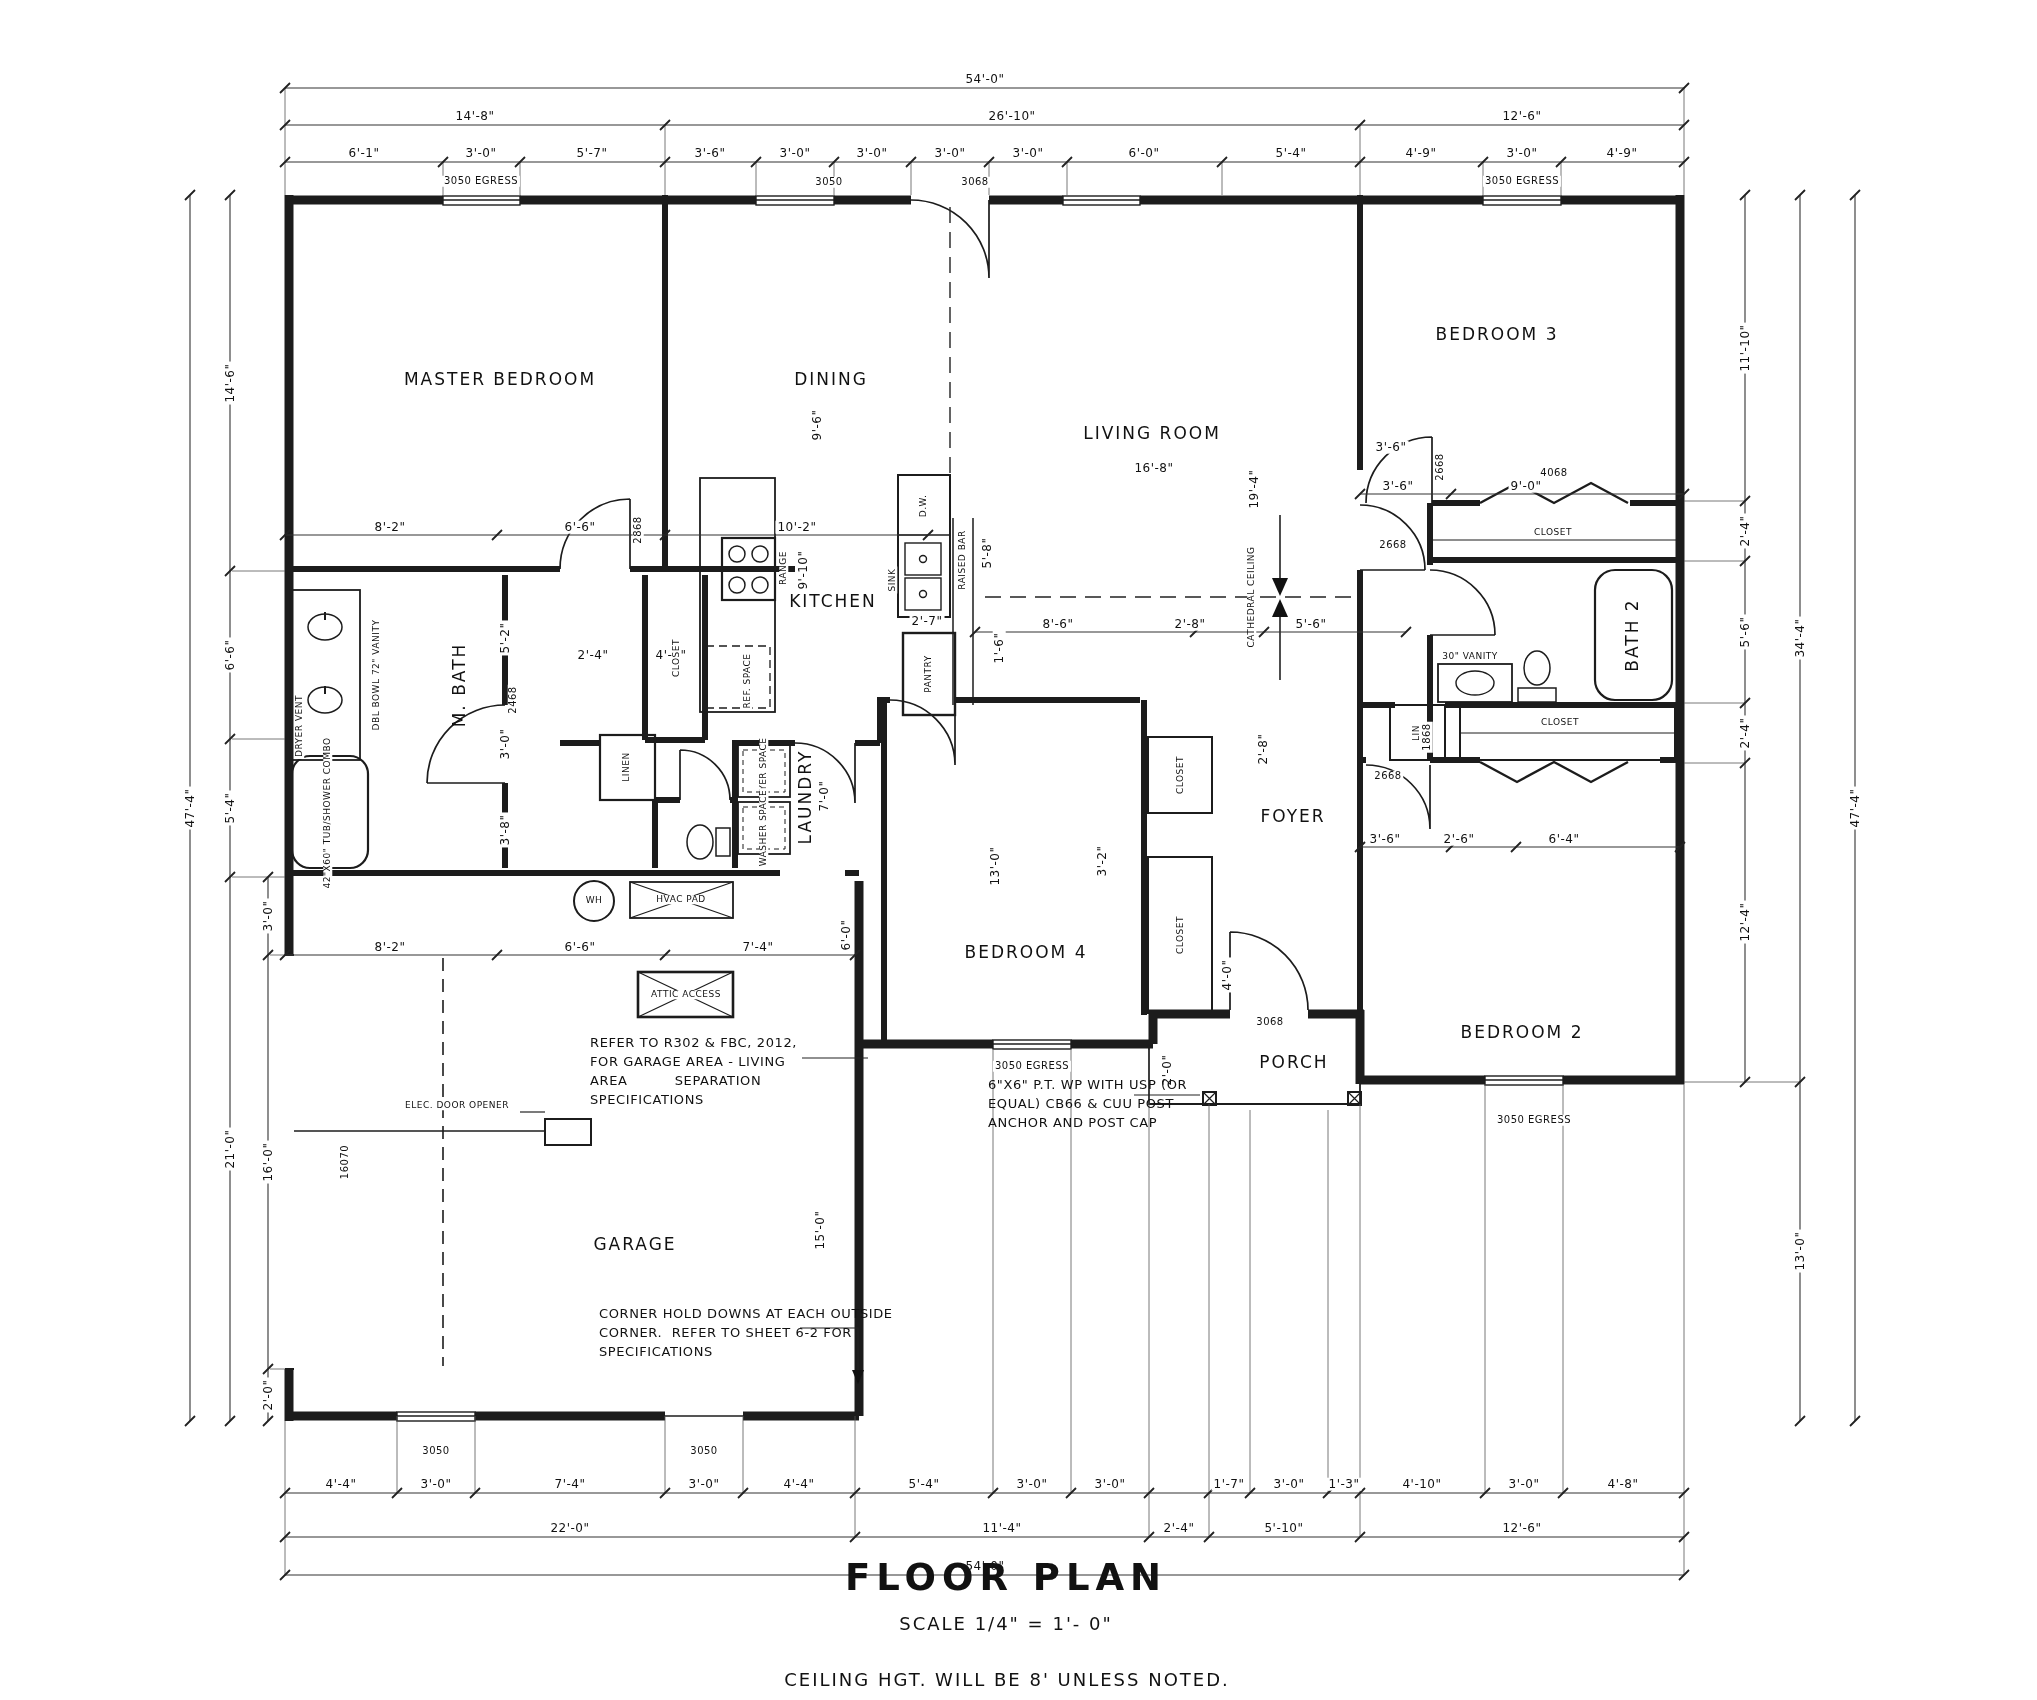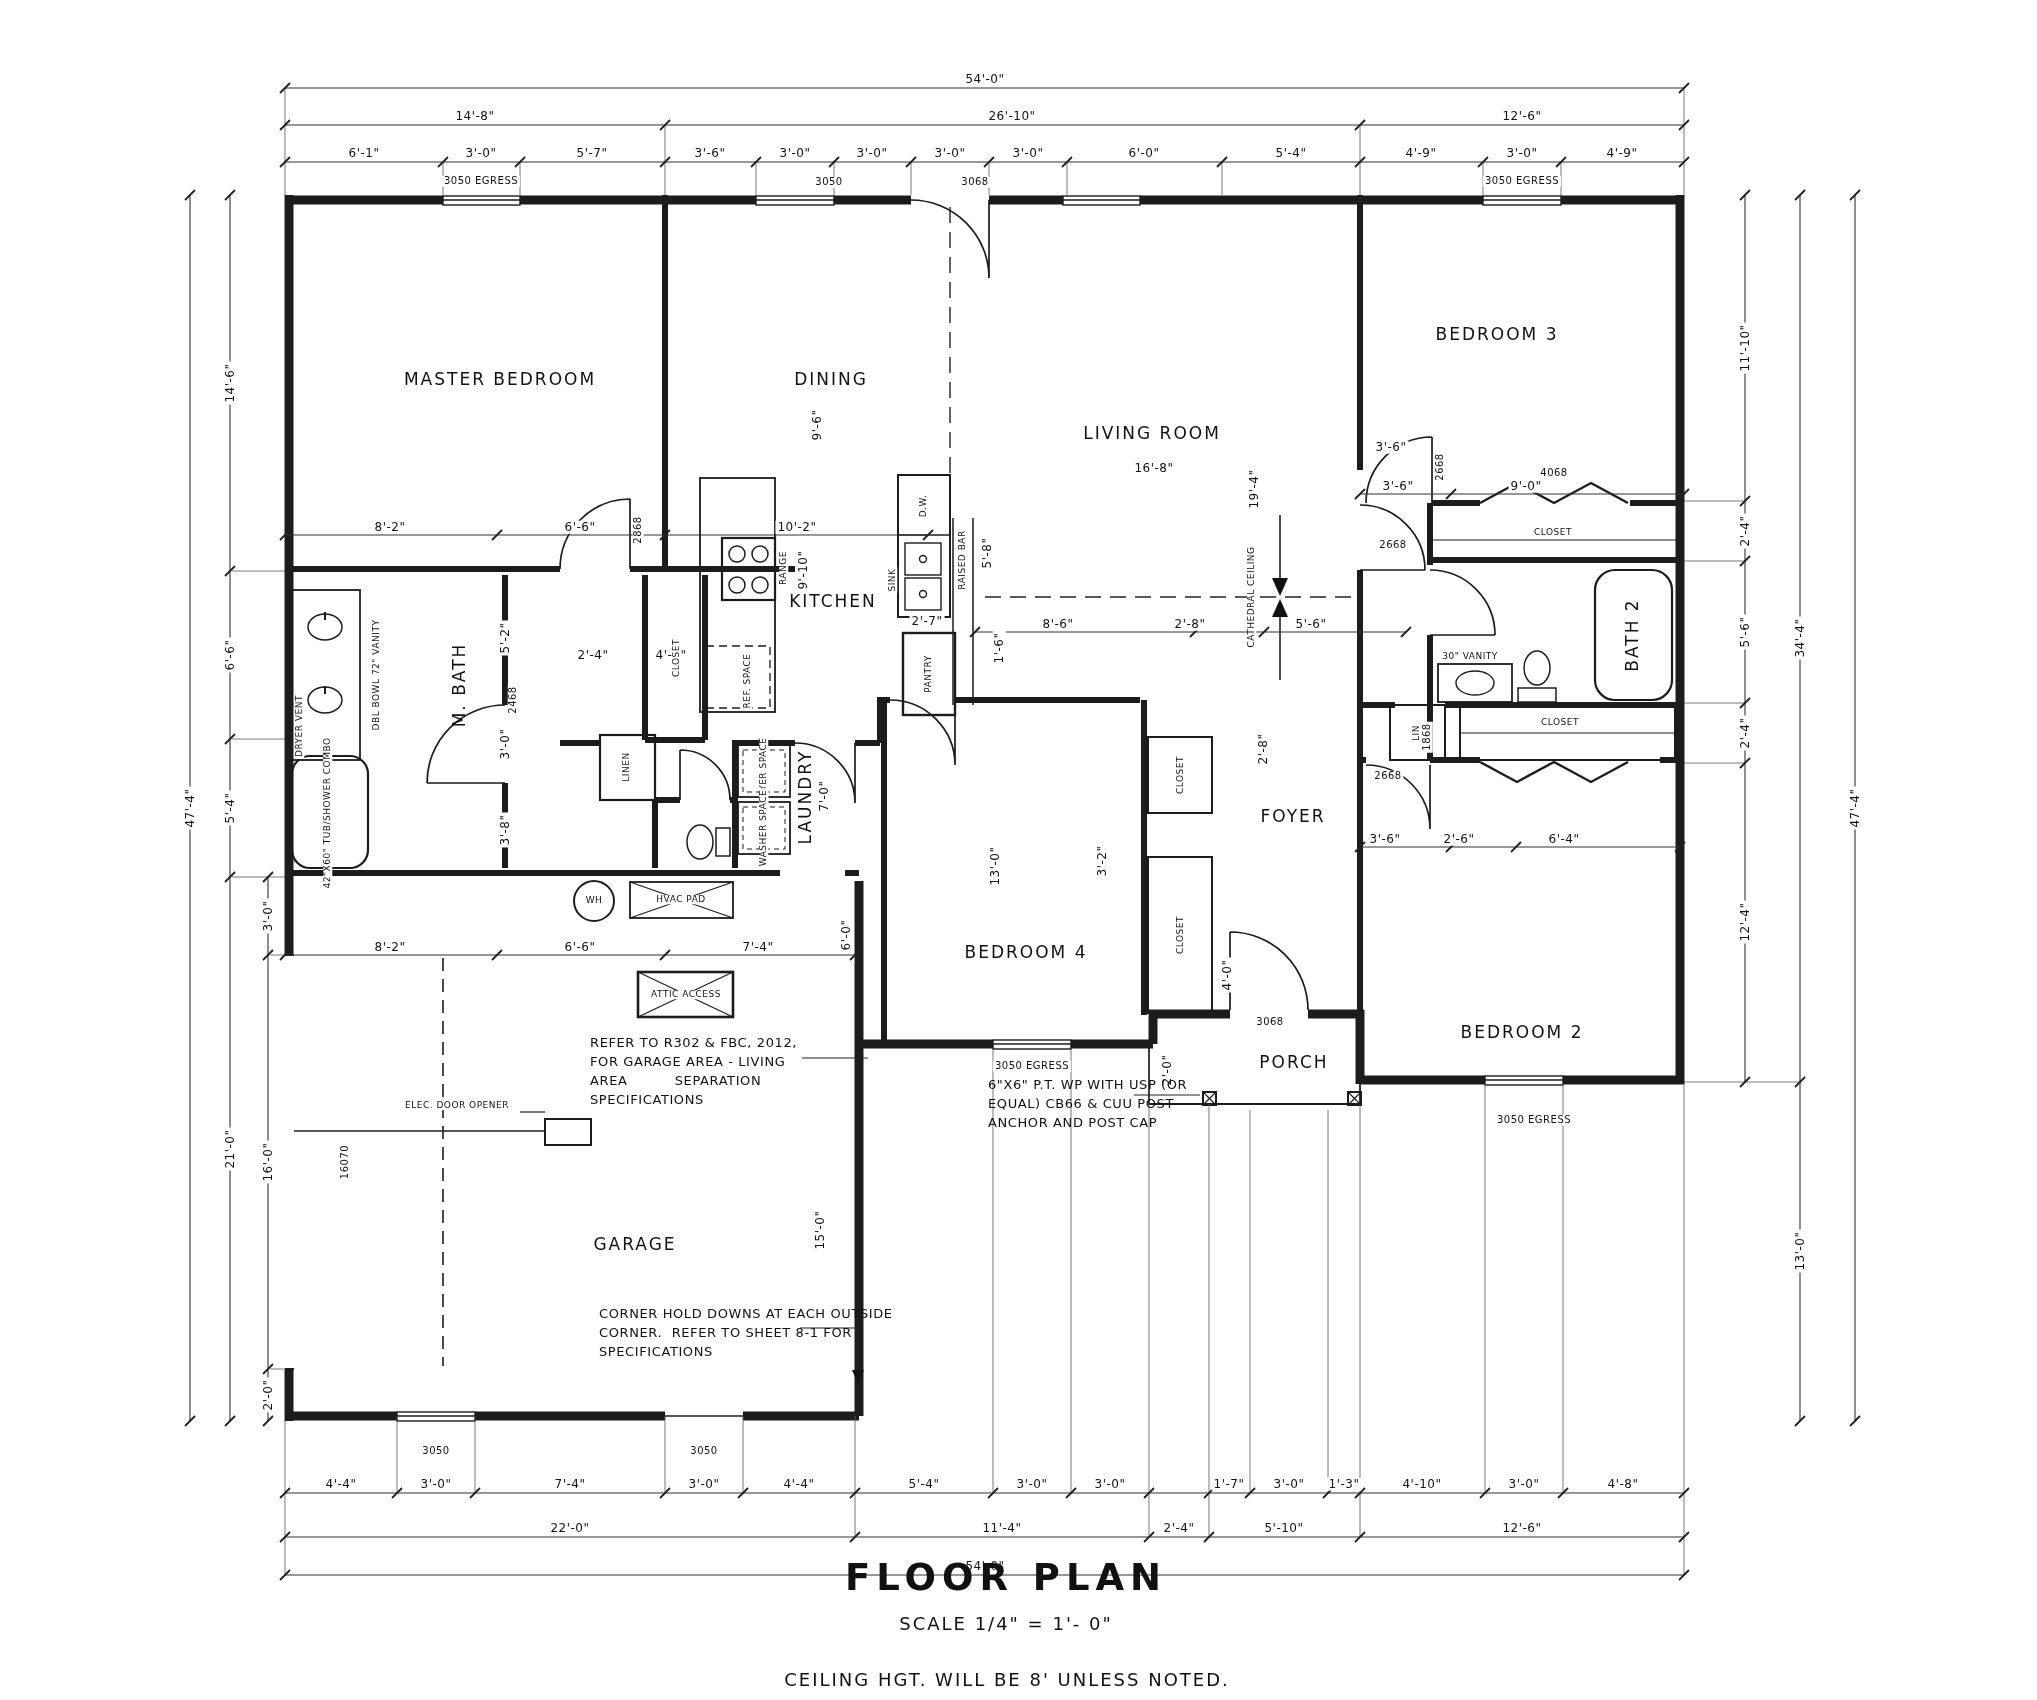--- a/index.html
+++ b/index.html
@@ -367,21 +367,21 @@
       <div class="lbl fix-lbl rot" style="left: 1417px; top: 733px;">LIN</div>
       <div class="lbl fix-lbl rot" style="left: 1181px; top: 775px;">CLOSET</div>
       <div class="lbl fix-lbl rot" style="left: 1181px; top: 935px;">CLOSET</div>
       <div class="lbl fix-lbl" style="left: 457px; top: 1106px;">ELEC. DOOR OPENER</div>
       <div class="lbl fix-lbl rot" style="left: 1252px; top: 597px;">CATHEDRAL CEILING</div>
       <div class="note-lbl" style="left: 590px; top: 1034px;">REFER TO R302 &amp; FBC, 2012,
 FOR GARAGE AREA - LIVING
 AREA          SEPARATION
 SPECIFICATIONS</div>
       <div class="note-lbl" style="left: 599px; top: 1305px;">CORNER HOLD DOWNS AT EACH OUTSIDE
-CORNER.  REFER TO SHEET 8-1 FOR
+CORNER.  REFER TO SHEET 6-2 FOR
 SPECIFICATIONS</div>
       <div class="note-lbl" style="left: 988px; top: 1076px;">6"X6" P.T. WP WITH USP (OR
 EQUAL) CB66 &amp; CUU POST
 ANCHOR AND POST CAP</div>
     </div>
 
   <div class="title-main" style="left:1006px;top:1577px">FLOOR PLAN</div>
   <div class="title-sub" style="left:1006px;top:1623px">SCALE 1/4" = 1'- 0"</div>
   <div class="title-note" style="left:1007px;top:1679px">CEILING HGT. WILL BE 8' UNLESS NOTED.</div>
 </div>

